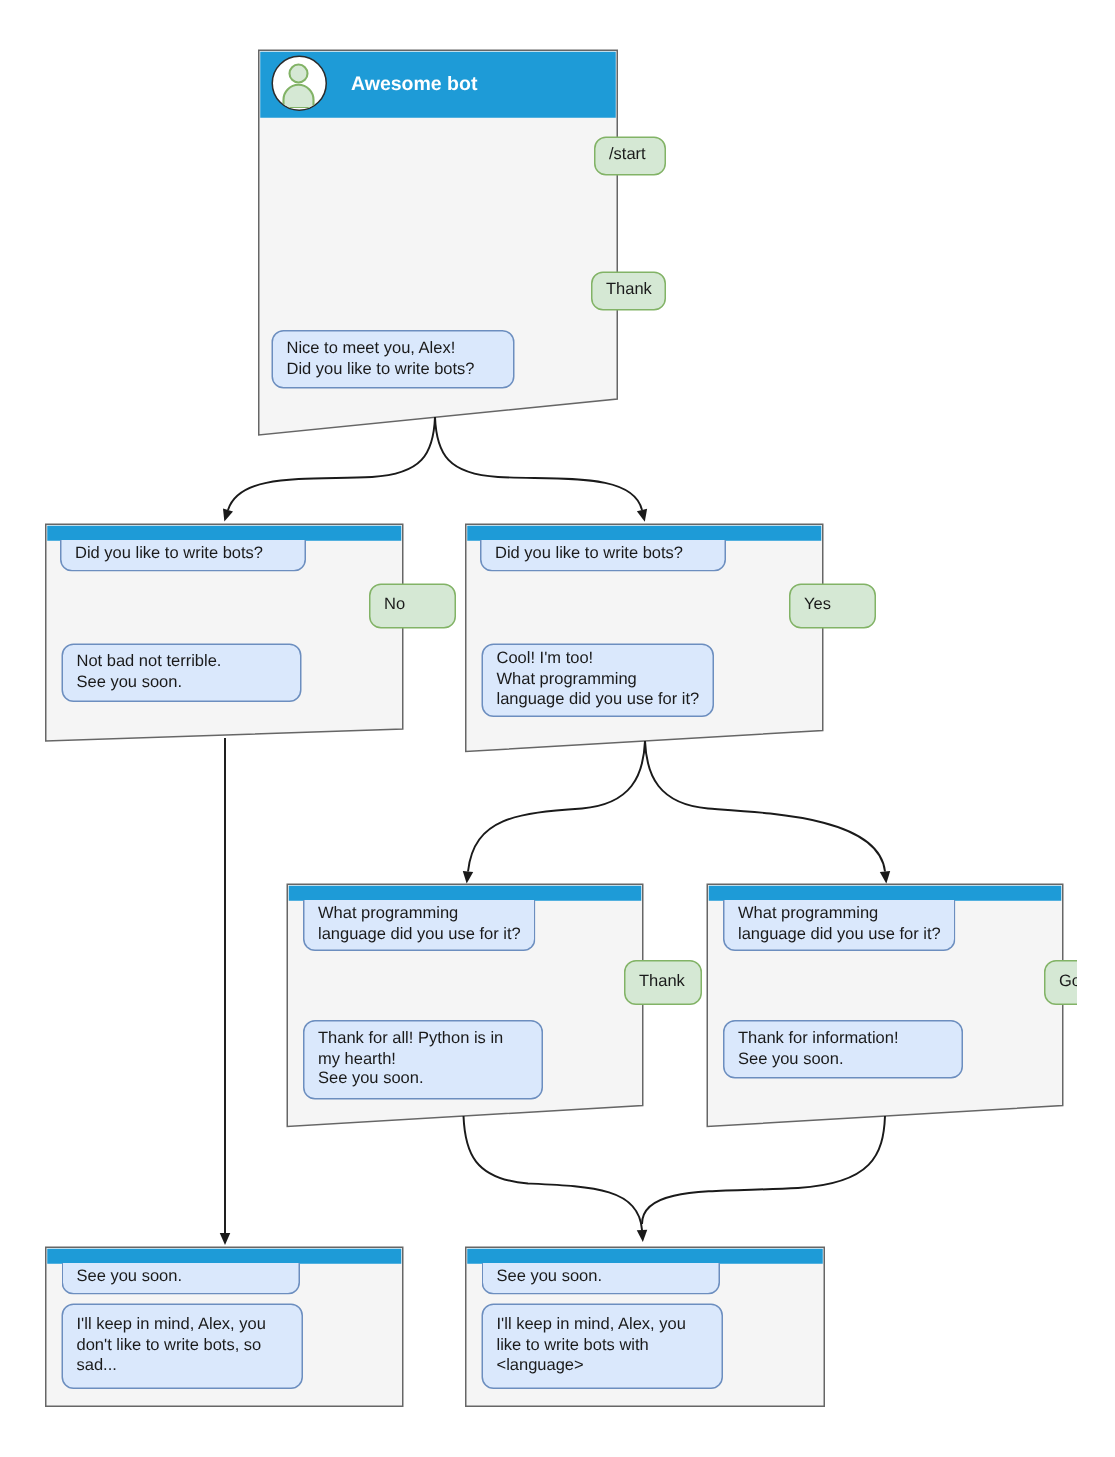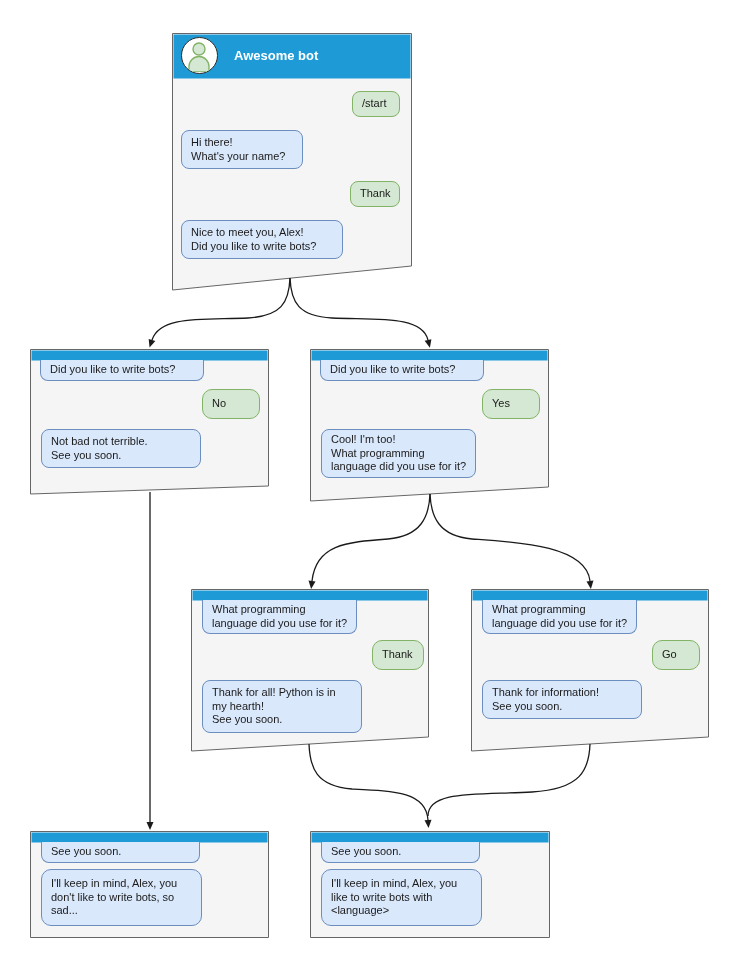--- a/index.html
+++ b/index.html
@@ -15,25 +15,25 @@
   .arrowhead { fill:#1a1a1a; stroke:none; }
 
   .window { position:absolute; }
 
   .bubble {
     position:absolute; box-sizing:border-box;
     font-size:11px; line-height:13.5px; color:#1a1a1a;
     white-space:pre-line; border-radius:8px;
   }
   .bot  { background:var(--bot-bubble-fill,#DAE8FC); border:1px solid var(--bot-bubble-border,#6C8EBF); }
-  .user { background:var(--user-bubble-fill,#D5E8D4); border:1px solid var(--user-bubble-border,#82B366); }
+  .user { background:var(--user-bubble-fill,#D5E8D4); border:1px solid var(--user-bubble-border,#82B366);margin-left:44px; }
   .attached { border-radius:0 0 8px 8px; border-top:none; }
   .pad-sm { padding:3px 9px; }
   .pad-md { padding:5px 9px; }
-  .pad-lg { padding:7px 9px;border-radius:10px; }
+  .pad-lg { padding:7px 9px; }
 
   .titlebar { position:absolute; left:0; top:0; width:100%; height:45px; }
   .avatar {
     position:absolute; left:9px; top:4px; width:37px; height:37px;
     box-sizing:border-box; border:1.6px solid #2b2b2b; border-radius:50%;
     background:#ffffff; overflow:hidden;
   }
   .avatar svg { display:block; }
   .person { fill:var(--user-bubble-fill,#D5E8D4); stroke:var(--user-bubble-border,#82B366); stroke-width:1.4; }
   .title {
@@ -95,22 +95,20 @@
     <div class="titlebar">
       <div class="avatar">
         <svg width="34" height="34" viewBox="0 0 34 34">
           <circle class="person" cx="17" cy="11" r="6"></circle>
           <path class="person" d="M7,34 L7,28.5 A10,10 0 0 1 27,28.5 L27,34 Z"></path>
         </svg>
       </div>
       <div class="title">Awesome bot</div>
     </div>
     <div class="bubble user pad-md" style="left:180px;top:58px;width:48px">/start</div>
-    <div class="bubble bot pad-md" style="left:9px;top:97px;width:122px">Hi there!
-What's your name?</div>
     <div class="bubble user pad-md" style="left:178px;top:148px;width:50px">Thank</div>
     <div class="bubble bot pad-md" style="left:9px;top:187px;width:162px">Nice to meet you, Alex!
 Did you like to write bots?</div>
   </div>
 
   <div class="window" style="left:31px;top:350px;width:237px;height:144px">
     <div class="bubble bot pad-sm attached" style="left:9px;top:10px;width:164px">Did you like to write bots?</div>
     <div class="bubble user pad-lg" style="left:171px;top:39px;width:58px">No</div>
     <div class="bubble bot pad-md" style="left:10px;top:79px;width:160px">Not bad not terrible.
 See you soon.</div>

